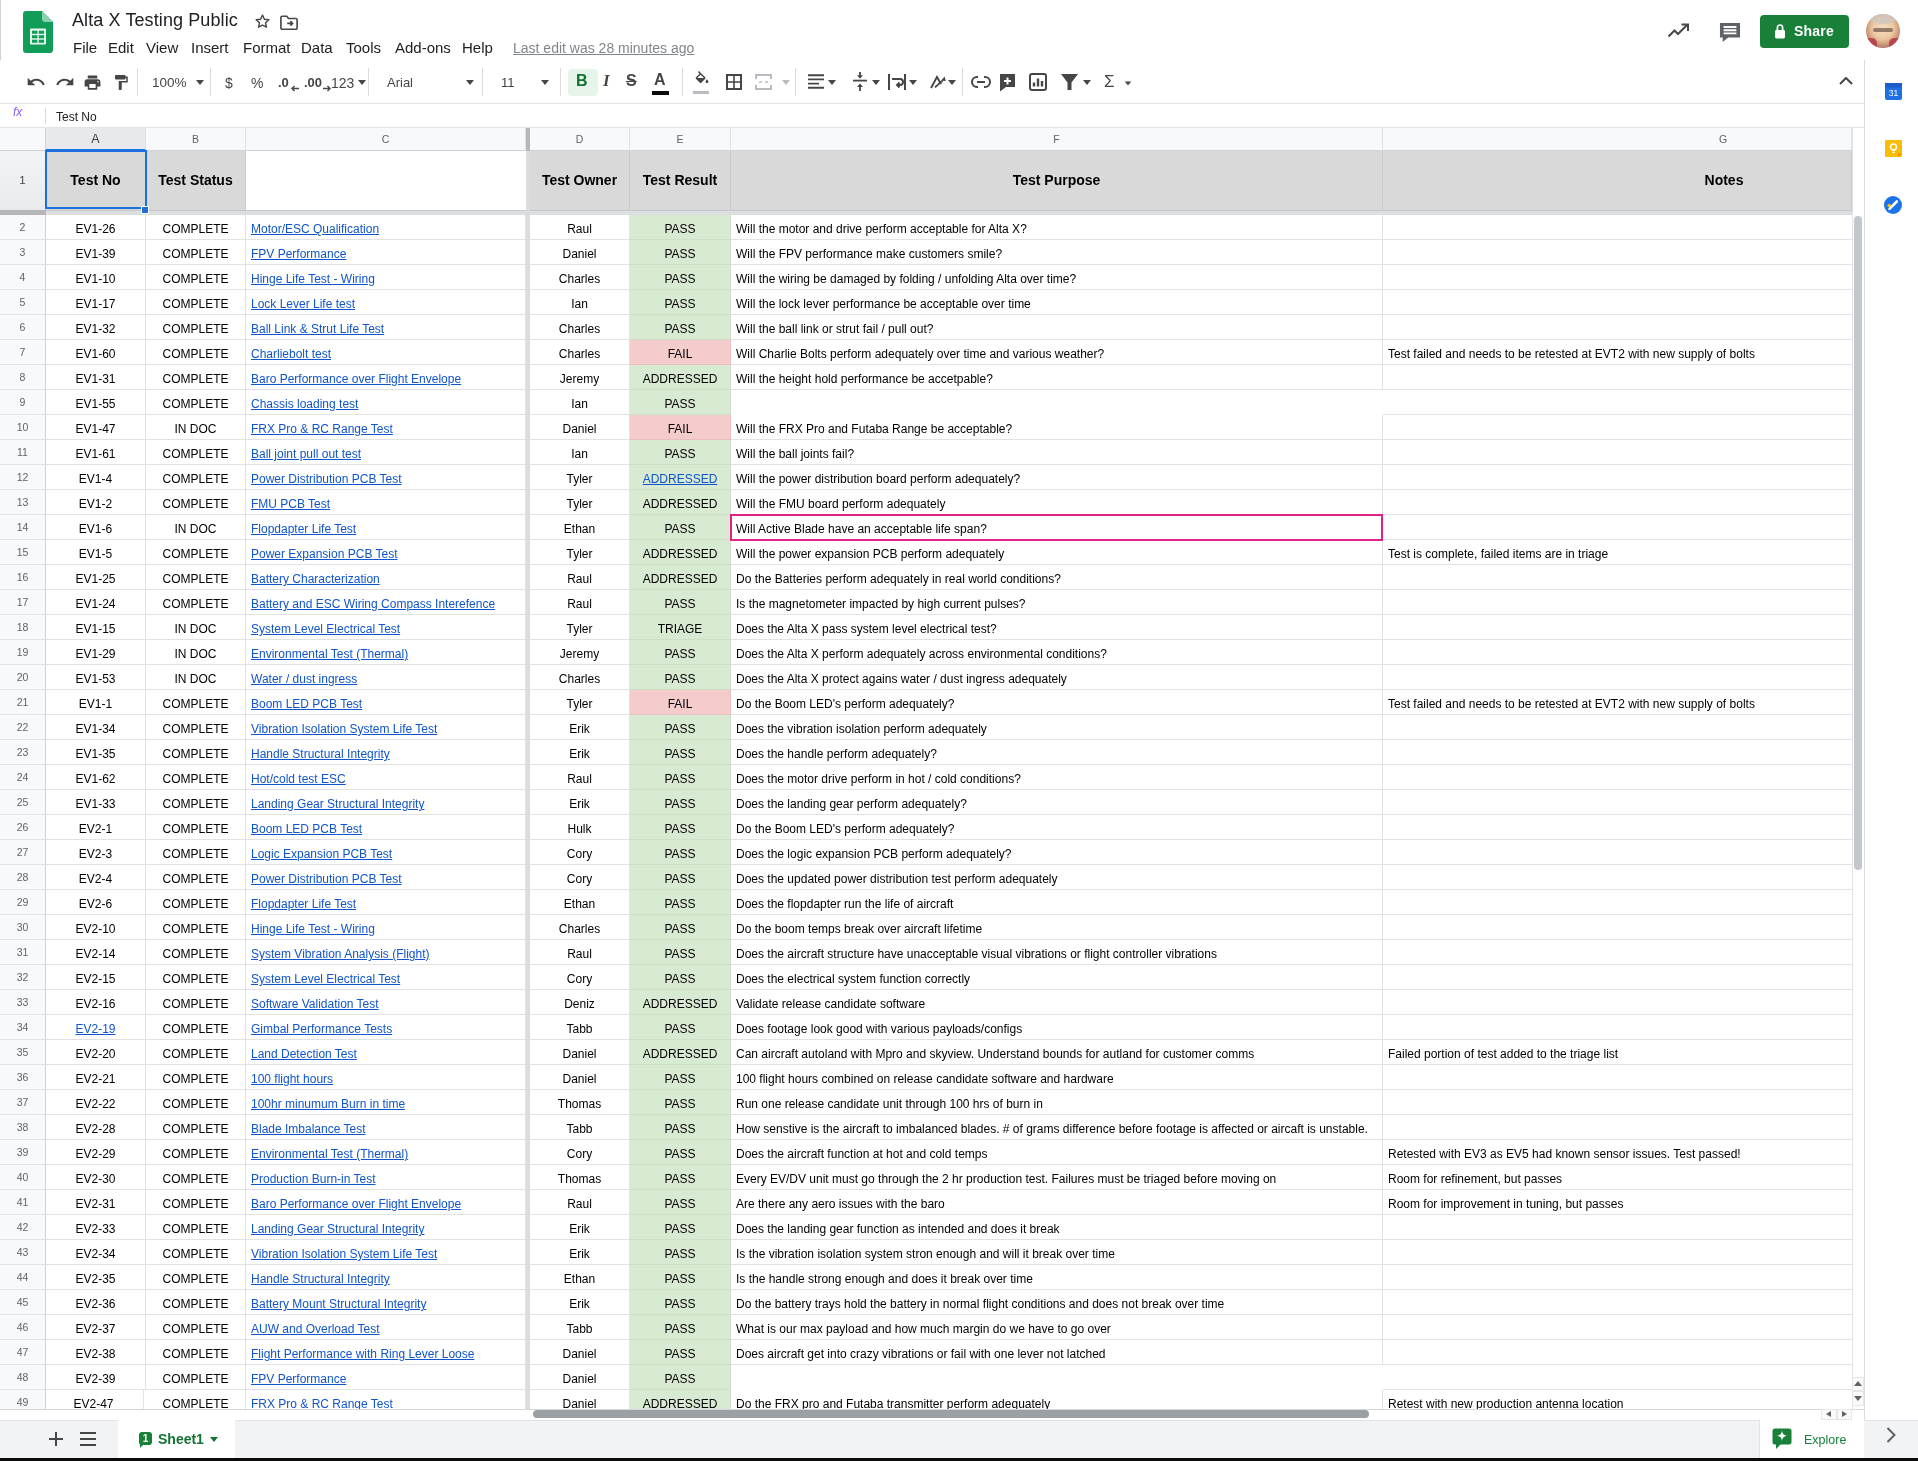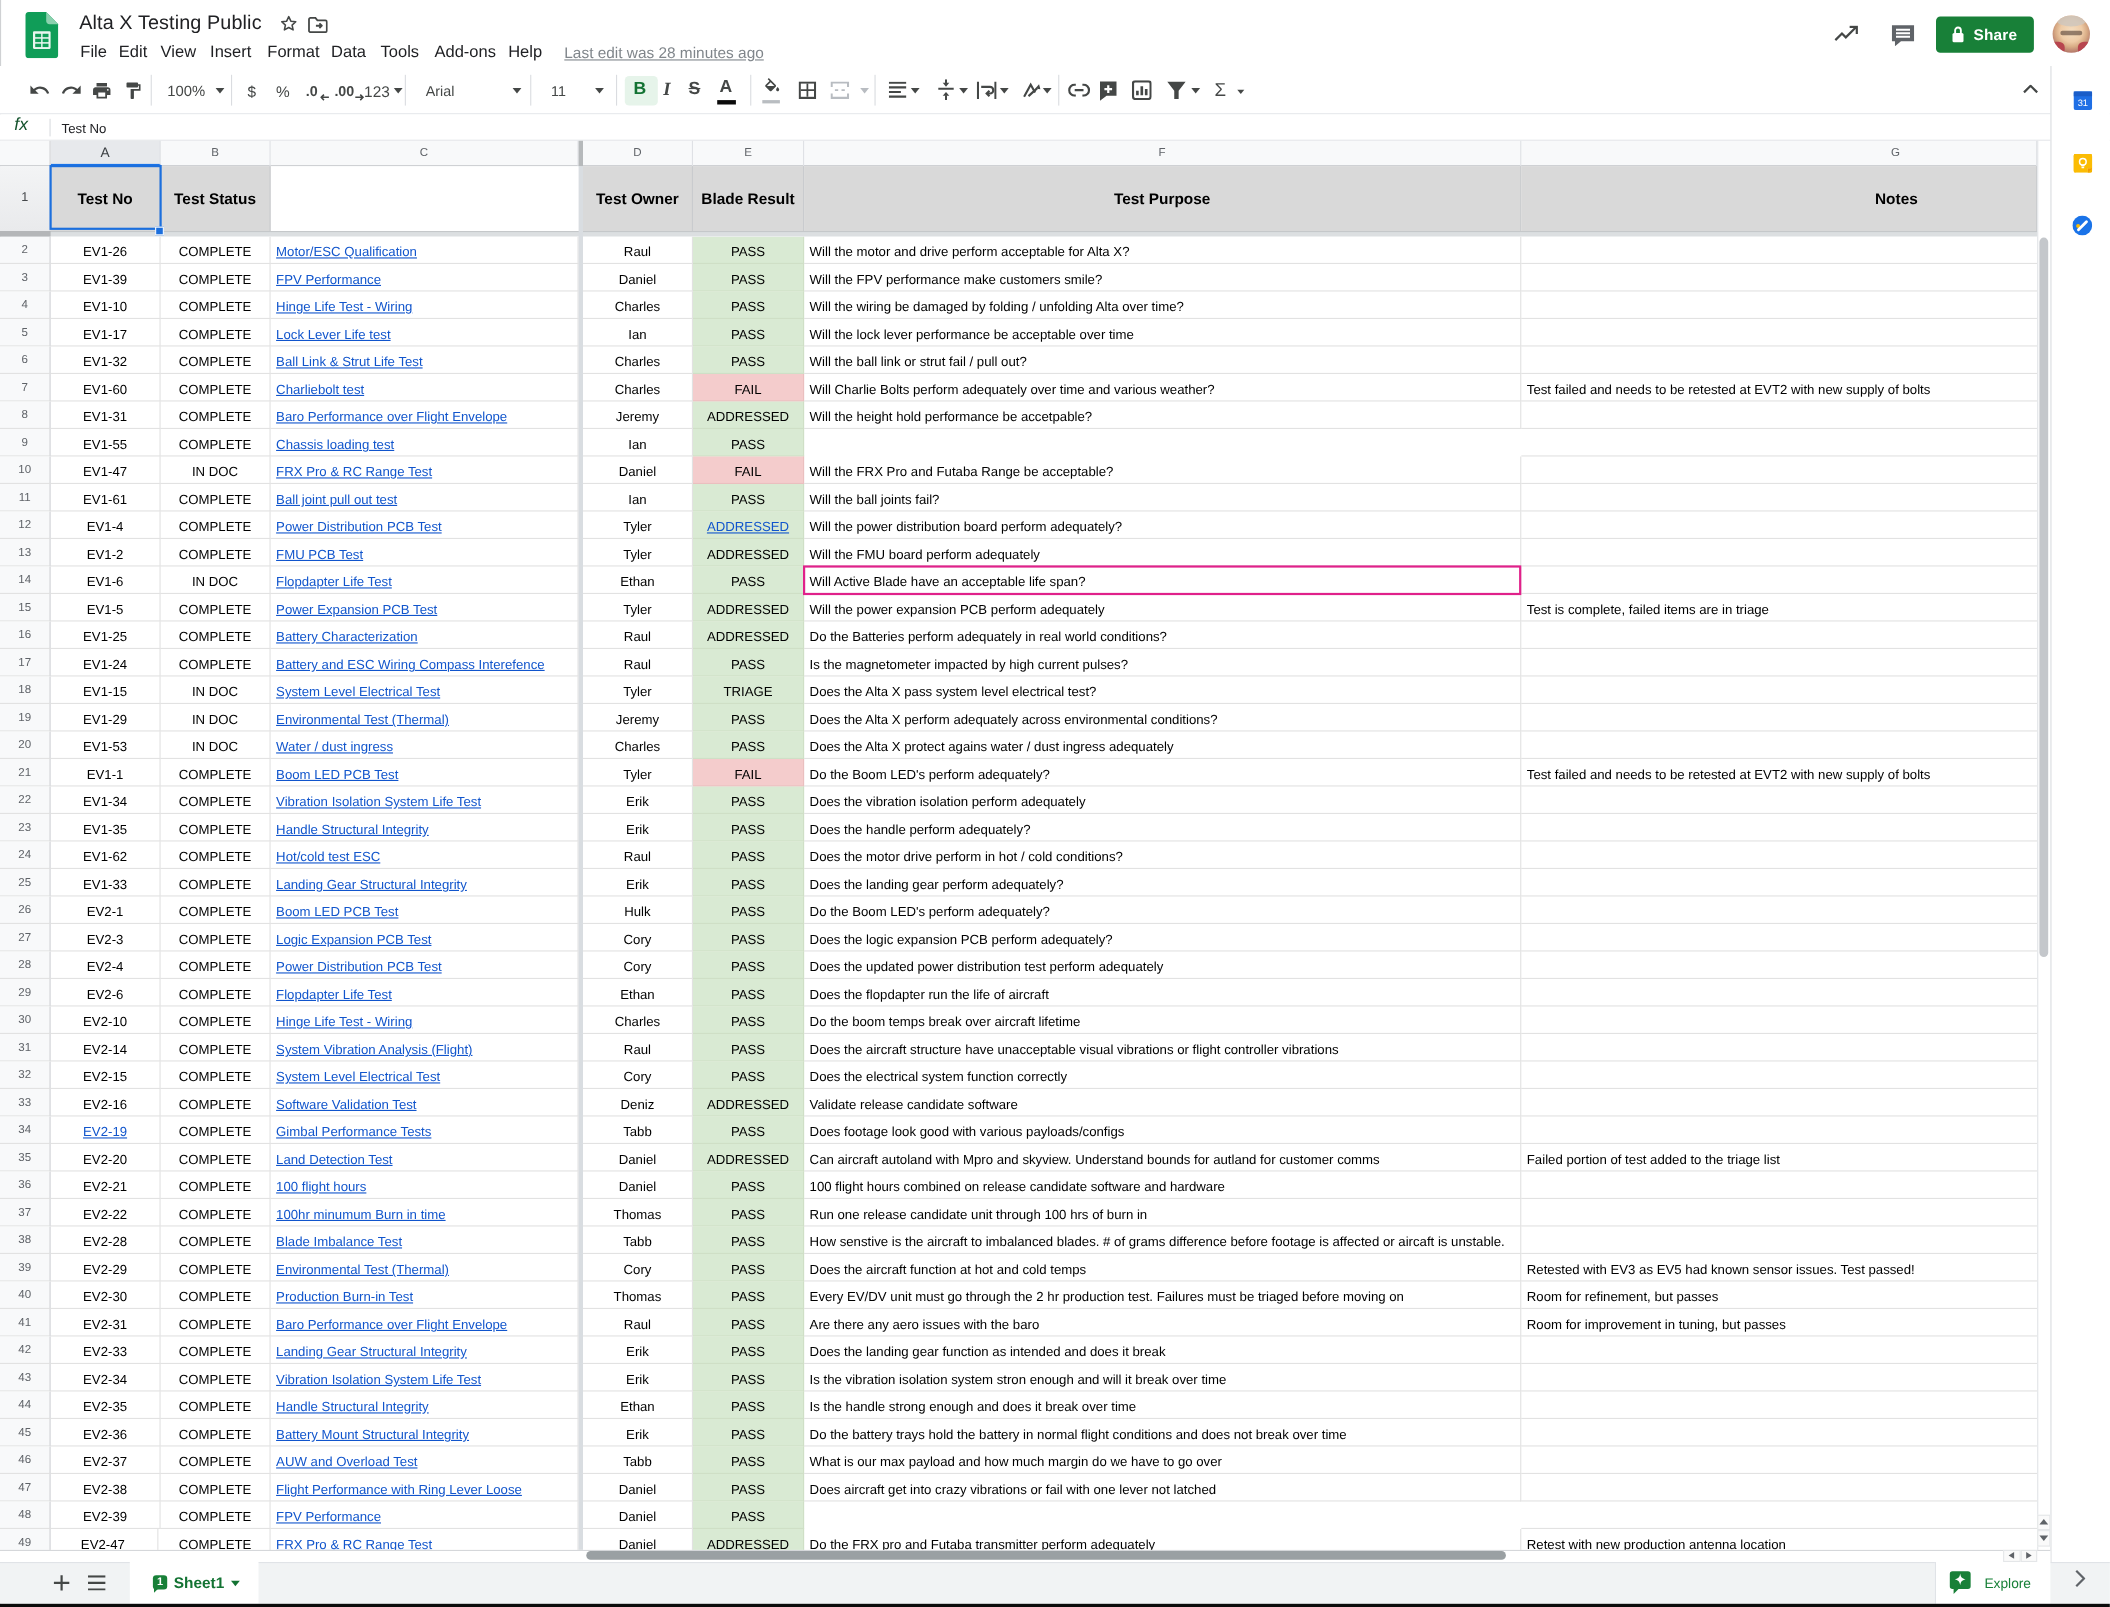--- a/index.html
+++ b/index.html
@@ -8,21 +8,21 @@
 #appbar{position:absolute;left:0;top:0;width:1918px;height:60px;background:#fff}
 #title{position:absolute;left:72px;top:10px;font-size:18px;color:#202124;font-weight:500;letter-spacing:.1px}
 .menu{position:absolute;top:39px;font-size:15px;color:#202124}
 #lastedit{position:absolute;left:513px;top:40px;font-size:14px;color:#80868b;text-decoration:underline}
 #toolbar{position:absolute;left:0;top:60px;width:1918px;height:44px;background:#fff;border-bottom:1px solid #e0e3e7}
 .tsep{position:absolute;top:68px;width:1px;height:28px;background:#dadce0}
 .ttxt{position:absolute;top:75px;font-size:13px;color:#444746}
 .caret{position:absolute;width:0;height:0;border-left:4px solid transparent;border-right:4px solid transparent;border-top:5px solid #444746}
 .caret.dis{border-top-color:#b8bcc1}
 #fbar{position:absolute;left:0;top:104px;width:1918px;height:24px;background:#fff;border-bottom:1px solid #e0e3e7}
-#fx{position:absolute;left:13px;top:105px;font-size:16px;font-style:italic;color:#14532d;font-family:Liberation Sans, sans-serif}
+#fx{position:absolute;left:13px;top:105px;font-size:12px;font-style:italic;color:#8b5cf6;font-family:Liberation Sans, sans-serif}
 #fval{position:absolute;left:56px;top:110px;font-size:12px;color:#202124}
 
 .colstrip{position:absolute;left:0;top:128px;width:1852px;height:23px;background:#f8f9fa;border-bottom:1px solid #cfd1d4}
 .collet{position:absolute;top:0;height:23px;line-height:23px;text-align:center;font-size:10.5px;color:#5f6368;border-right:1px solid #dfe1e5}
 .collet.sel{background:#e7e9ec;border-bottom:2px solid #1a73e8;height:23px;color:#3c4043;font-size:12.5px}
 #corner{position:absolute;left:0;top:128px;width:46px;height:23px;background:#f8f9fa;border-right:1px solid #cfd1d4;border-bottom:1px solid #cfd1d4}
 .hrow{position:absolute;left:0;top:151px;width:1852px;height:59px}
 .hcell{position:absolute;top:0;height:59px;line-height:59px;background:#d9d9d9;font-weight:bold;font-size:14px;color:#000;text-align:center;border-right:1px solid #c9cbce}
 #gut1{position:absolute;left:0;top:151px;width:46px;height:59px;background:linear-gradient(180deg,#f3f4f5,#e9eaec);border-right:1px solid #cfd1d4;color:#44474a;font-size:11.5px;text-align:center;line-height:59px}
 #frozrow{position:absolute;left:0;top:210px;width:1864px;height:5px;background:#dcdfe1;border-top:1px solid #c5c8ca}
@@ -266,21 +266,21 @@
 <div class="collet" style="left:731px;width:652px">F</div>
 <div class="collet" style="left:1383px;width:469px">
       <span style="position:absolute;left:336px">G</span>
     </div>
 </div>
 <div id="corner"></div>
 <div class="hrow">
 <div class="hcell" style="left:46px;width:100px">Test No</div>
 <div class="hcell" style="left:146px;width:100px">Test Status</div>
 <div class="hcell" style="left:530px;width:100px">Test Owner</div>
-<div class="hcell" style="left:630px;width:101px">Blade Result</div>
+<div class="hcell" style="left:630px;width:101px">Test Result</div>
 <div class="hcell" style="left:731px;width:652px">Test Purpose</div>
 <div class="hcell" style="left:1383px;width:469px">
       <span style="position:absolute;left:341px;transform:translateX(-50%)">Notes</span>
     </div>
 </div>
 <div id="gut1">1</div>
 <div id="grid">
 <div class="row" style="top:0px">
 <div class="gut">2</div>
 <div class="cell ca" style="left:46px;width:100px">EV1-26</div>

